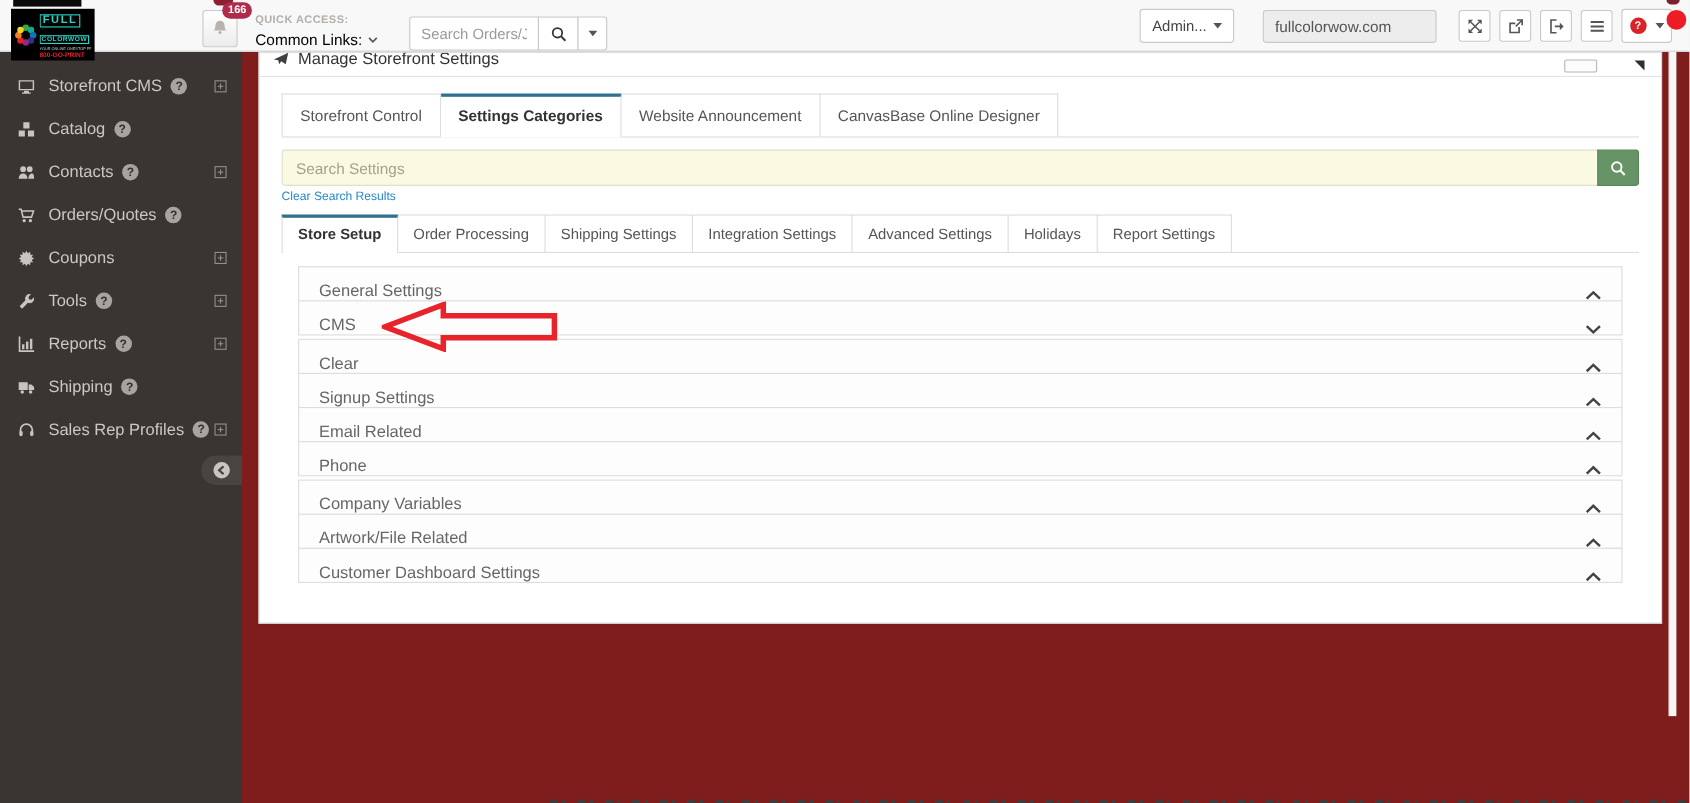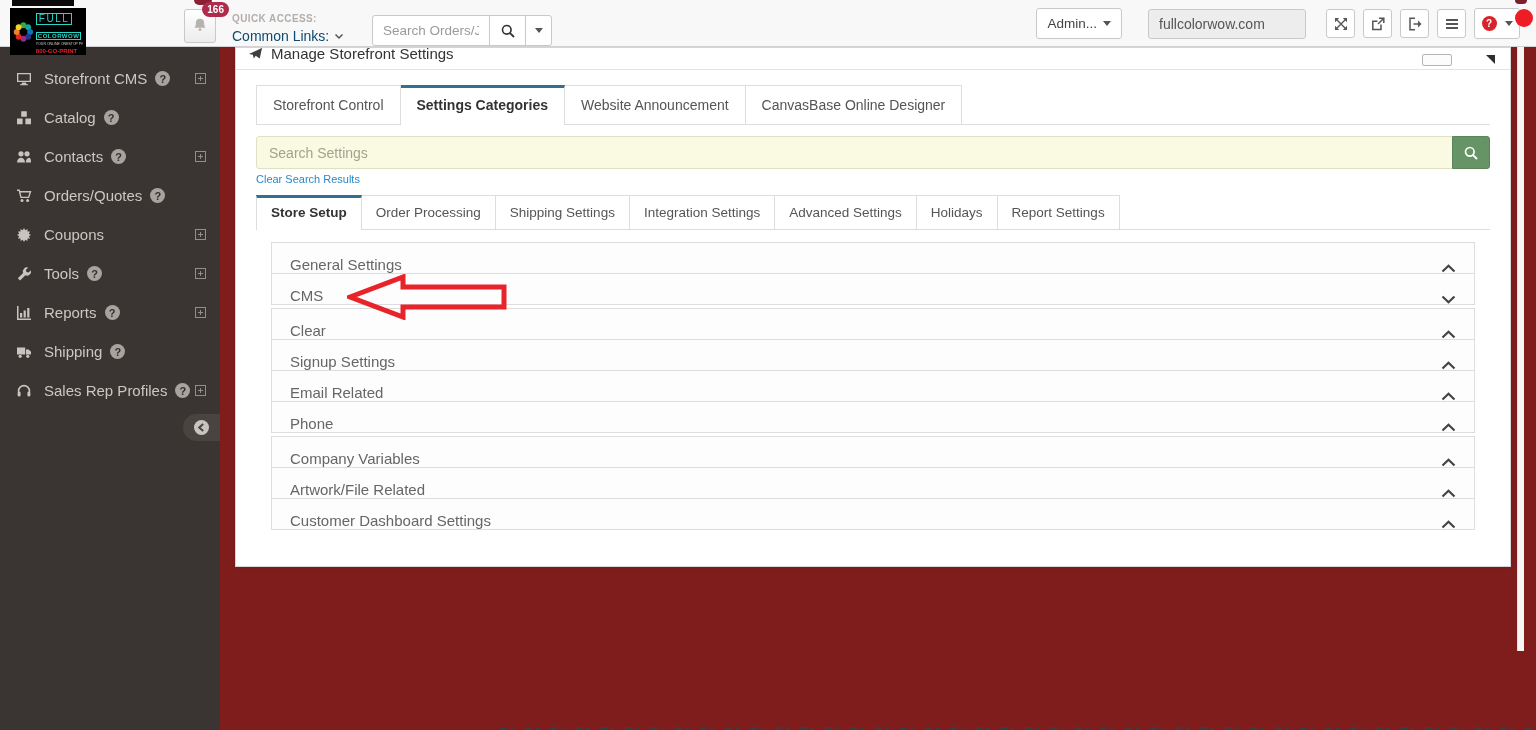--- a/index.html
+++ b/index.html
@@ -16,34 +16,34 @@
   .btn{background:#fff;border:1px solid #c9c9c9;border-radius:3px;color:#444;
        display:inline-flex;align-items:center;justify-content:center;cursor:pointer;
        font-family:inherit;font-size:13.5px}
   .caret{display:inline-block;width:0;height:0;border-left:4px solid transparent;
          border-right:4px solid transparent;border-top:5px solid #555;margin-left:6px}
 
   .logo-strip{position:absolute;left:12px;top:0;width:62px;height:6px;background:#0a0a0a}
   .logo{position:absolute;left:10px;top:8px;width:76px;height:47px;background:#000;
         display:flex;align-items:center;padding:2px 3px;z-index:12;cursor:pointer;overflow:hidden}
   .logo-text{margin-left:2px;line-height:1;white-space:nowrap;overflow:hidden}
-  .logo-l1{color:#27d6c6;font-weight:normal;font-size:10px;letter-spacing:1.5px;border:1px solid #27d6c6;padding:0 2px;display:inline-block}
+  .logo-l1{color:#27d6c6;font-weight:bold;font-size:10px;letter-spacing:1.5px;border:1px solid #27d6c6;padding:0 2px;display:inline-block}
   .logo-l2{color:#27d6c6;font-weight:bold;font-size:6px;letter-spacing:.5px;border:1px solid #27d6c6;padding:0 1px;margin-top:1px;display:inline-block}
   .logo-l3{color:#cfcfcf;font-size:3.5px;margin-top:2px}
   .logo-l4{color:#e8232a;font-weight:bold;font-size:6px;margin-top:2px}
 
   .bell-arc{position:absolute;left:194px;top:0;width:18px;height:5px;background:#8c2033;border-radius:0 0 9px 9px}
   .bell-btn{position:absolute;left:184px;top:9px;width:32px;height:34px;background:linear-gradient(#fff,#ececec);
             border:1px solid #c9c9c9;border-radius:3px;cursor:pointer}
   .badge{position:absolute;top:-8px;right:-14px;background:var(--badge);color:#fff;font-size:10px;
          font-weight:bold;padding:2px 5px;border-radius:9px;line-height:1.1}
 
   .qa{position:absolute;left:232px;top:13px}
   .qa-label{font-size:10px;color:#b3aeaa;font-weight:bold;letter-spacing:.4px}
-  .qa-links{font-size:14px;color:#0c4a6e;margin-top:4px;display:flex;align-items:center;gap:5px;cursor:pointer}
+  .qa-links{font-size:14px;color:#000000;margin-top:4px;display:flex;align-items:center;gap:5px;cursor:pointer}
 
   .order-search{position:absolute;left:372px;top:15px;display:flex;height:31px}
   .order-search input{width:118px;height:31px;border:1px solid #c9c9c9;border-radius:3px 0 0 3px;
                       padding:0 10px;font-size:13.5px;color:#555;font-family:inherit;background:#fff}
   .order-search input::placeholder{color:#9a9a9a}
   .os-btn{width:37px;height:31px;margin-left:-1px;border-radius:0}
   .os-caret{width:27px;height:31px;margin-left:-1px;border-radius:0 3px 3px 0}
 
   .topbar-right{position:absolute;right:16px;top:8px;display:flex;align-items:center;height:31px}
   .admin-btn{height:31px;padding:0 10px}

